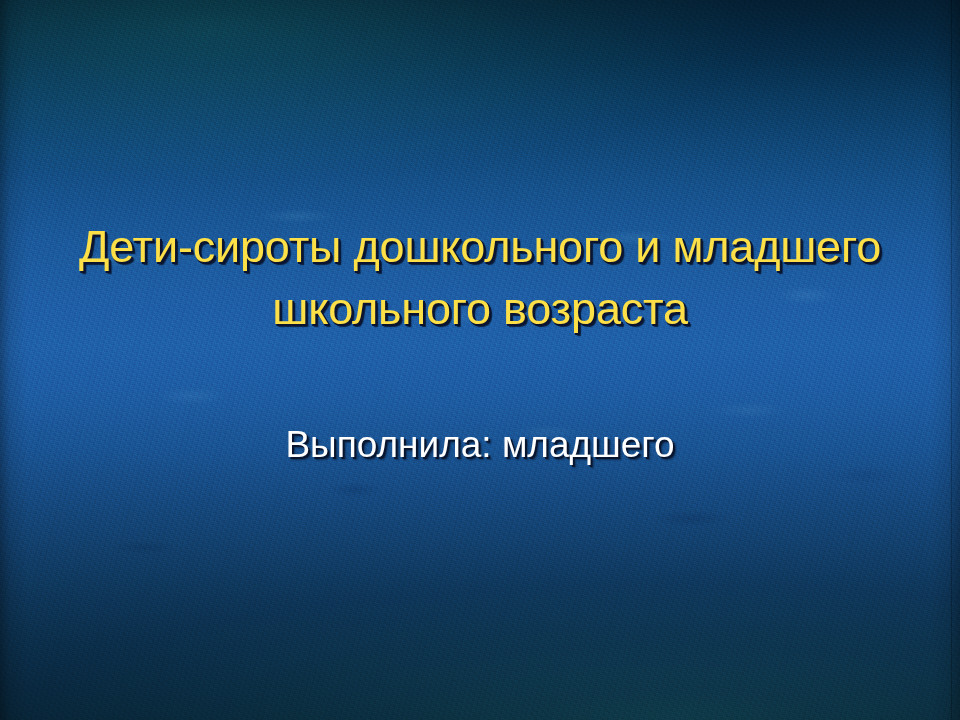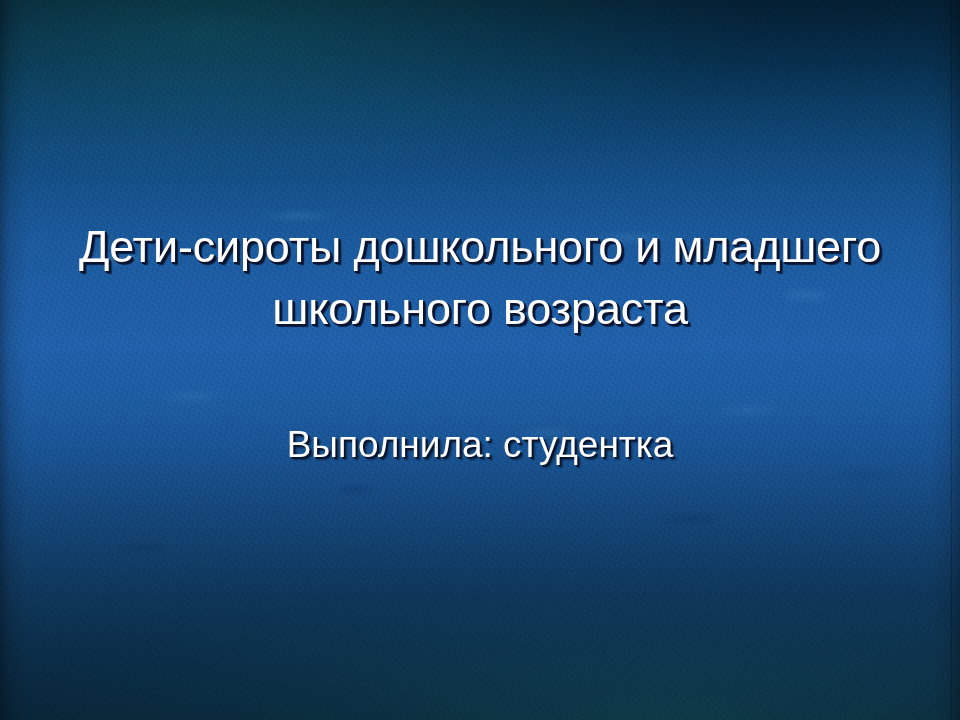--- a/index.html
+++ b/index.html
@@ -149,21 +149,21 @@
   .title {
     position: absolute;
     left: 0;
     right: 0;
     top: 216px;
     text-align: center;
     font-size: 45px;
     line-height: 62px;
     font-weight: 400;
     letter-spacing: -0.2px;
-    color: #ffffff;
+    color: #fde047;
     text-shadow:
        2px 2px 0 #0b1430,
        2px 1px 0 #0b1430,
        1px 2px 0 #0b1430,
        3px 3px 1px rgba(6,10,26,0.75);
     padding: 0 46px;
     white-space: pre-line;
   }
 
   .subtitle {
@@ -190,16 +190,16 @@
   <div class="bg-gradient"></div>
   <div class="bg-tint"></div>
   <div class="bg-texture"></div>
   <div class="bg-mottle"></div>
   <div class="bg-vignette"></div>
   <div class="bg-seam"></div>
 
   <div class="content">
     <div class="title">Дети-сироты дошкольного и младшего школьного возраста</div>
 
-    <div class="subtitle">Выполнила: студентка</div>
+    <div class="subtitle">Выполнила: младшего</div>
   </div>
 
 </div>
 
 </body></html>

